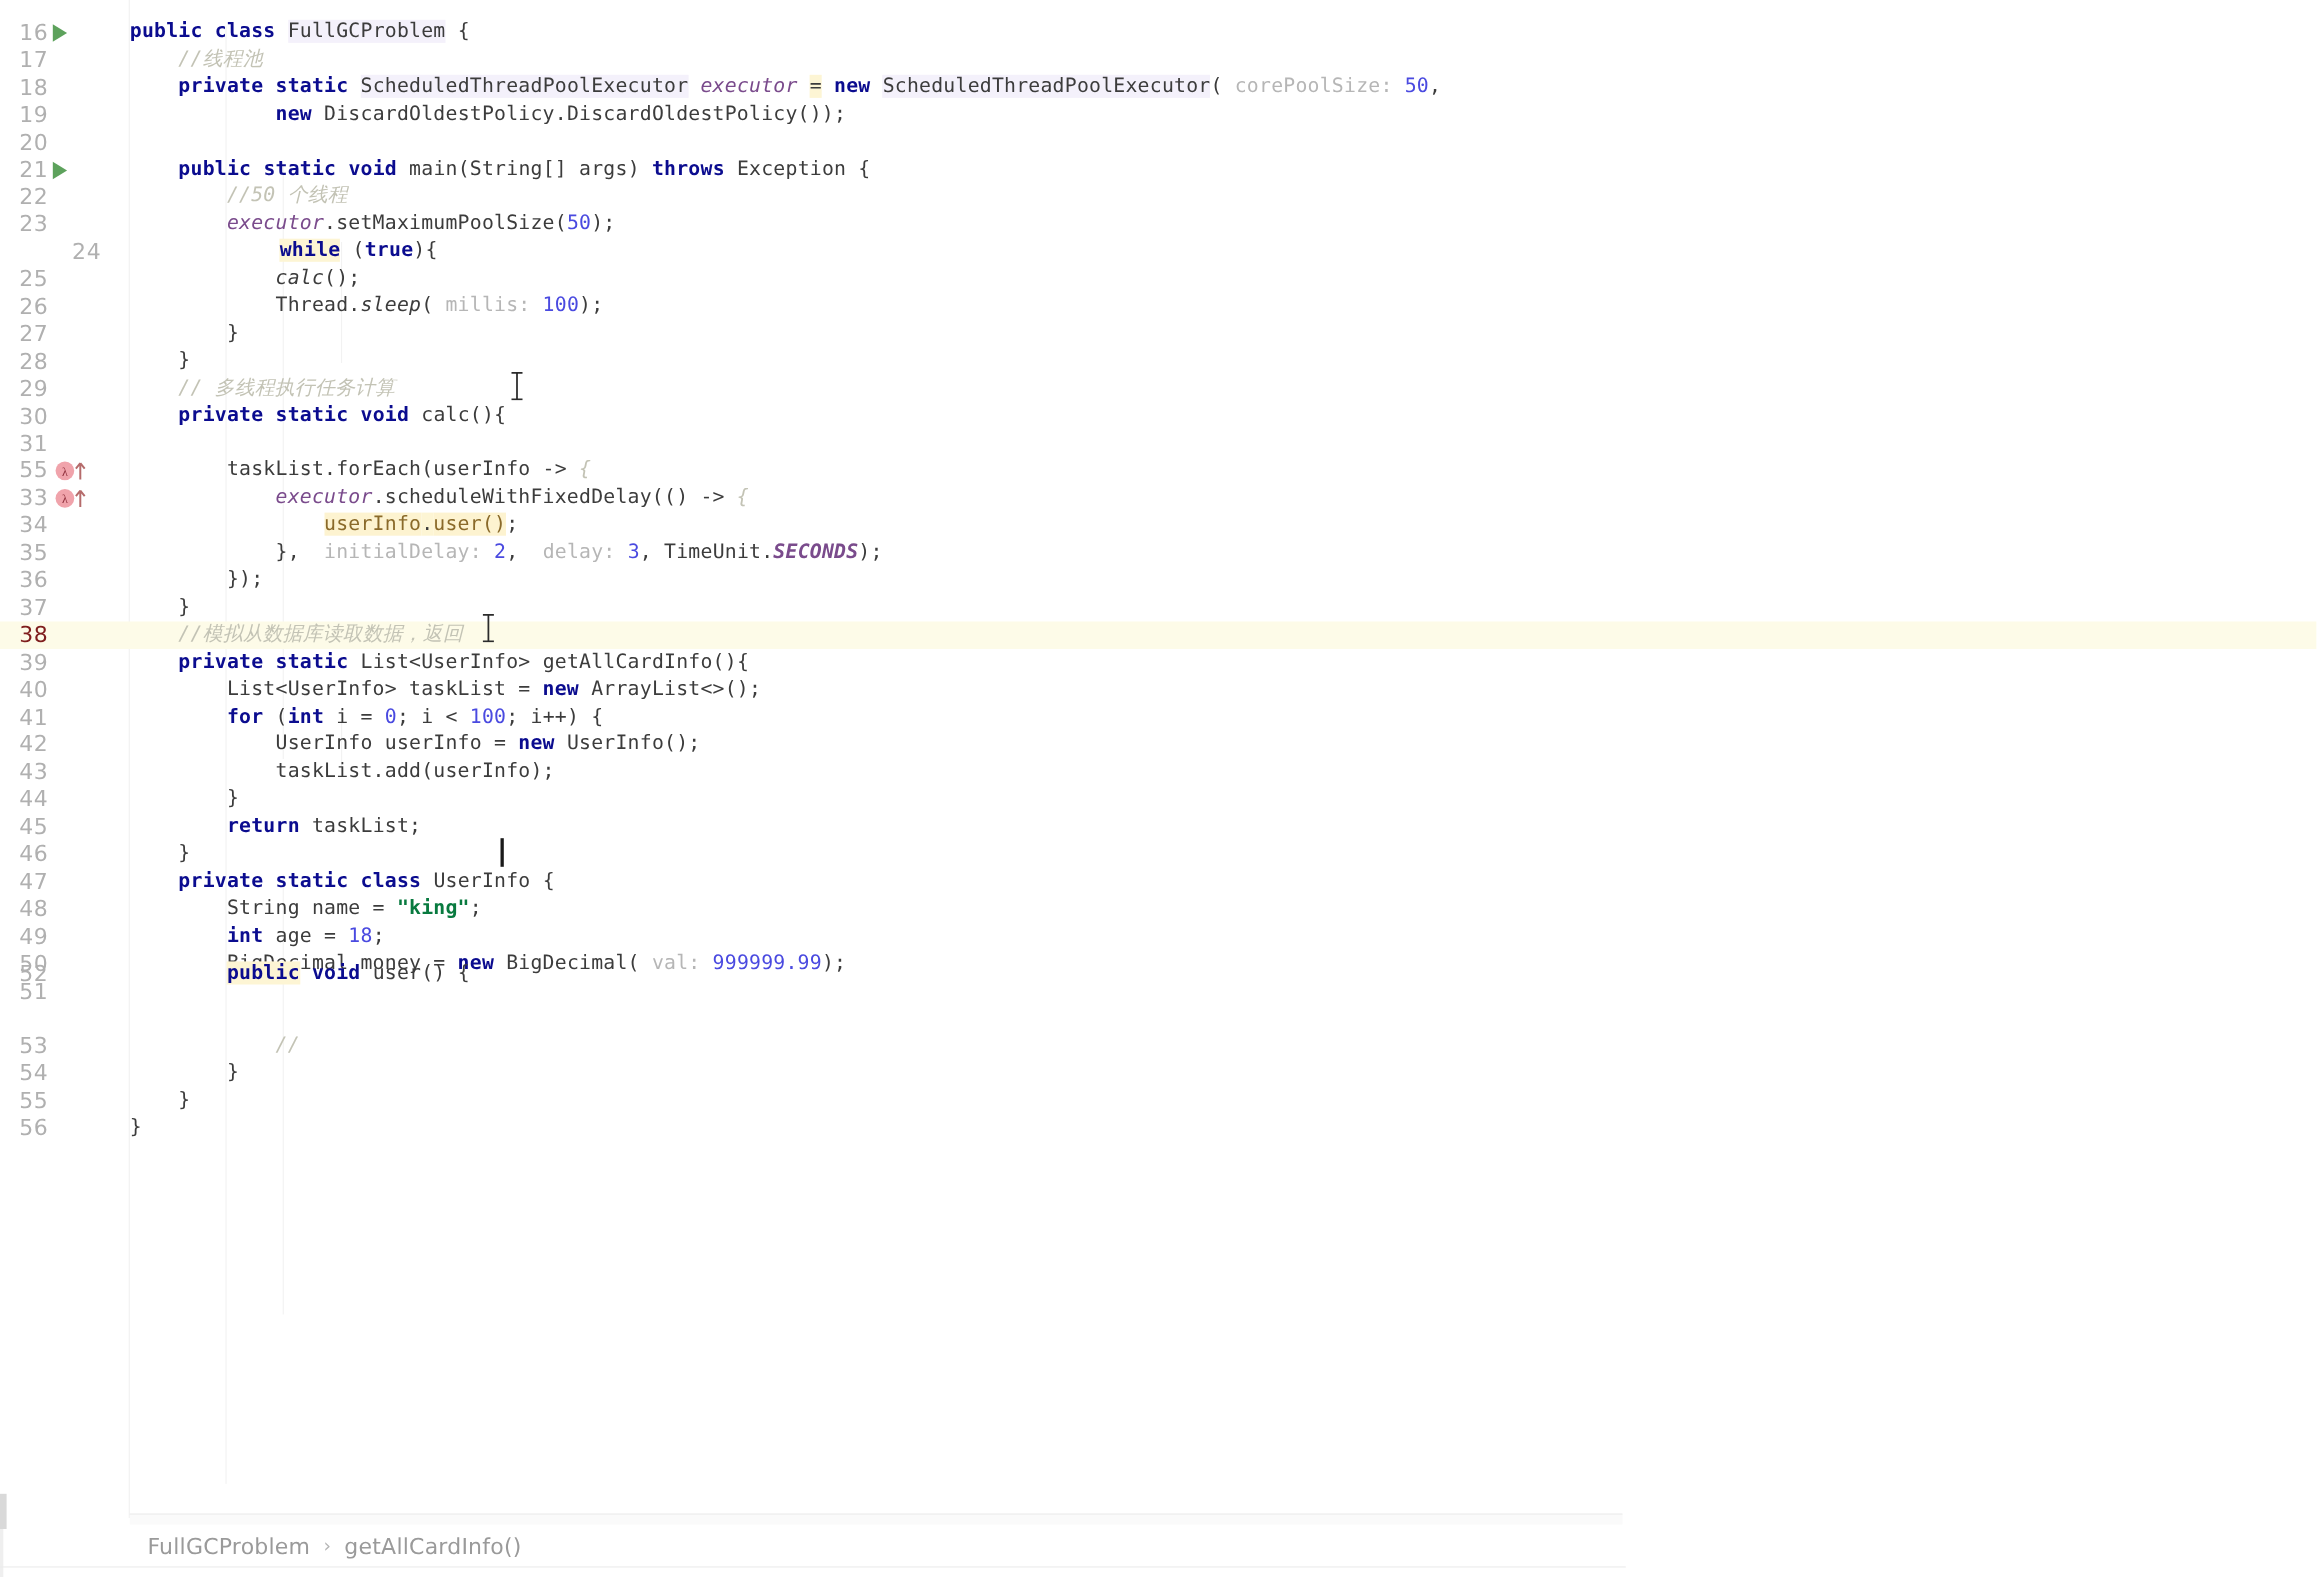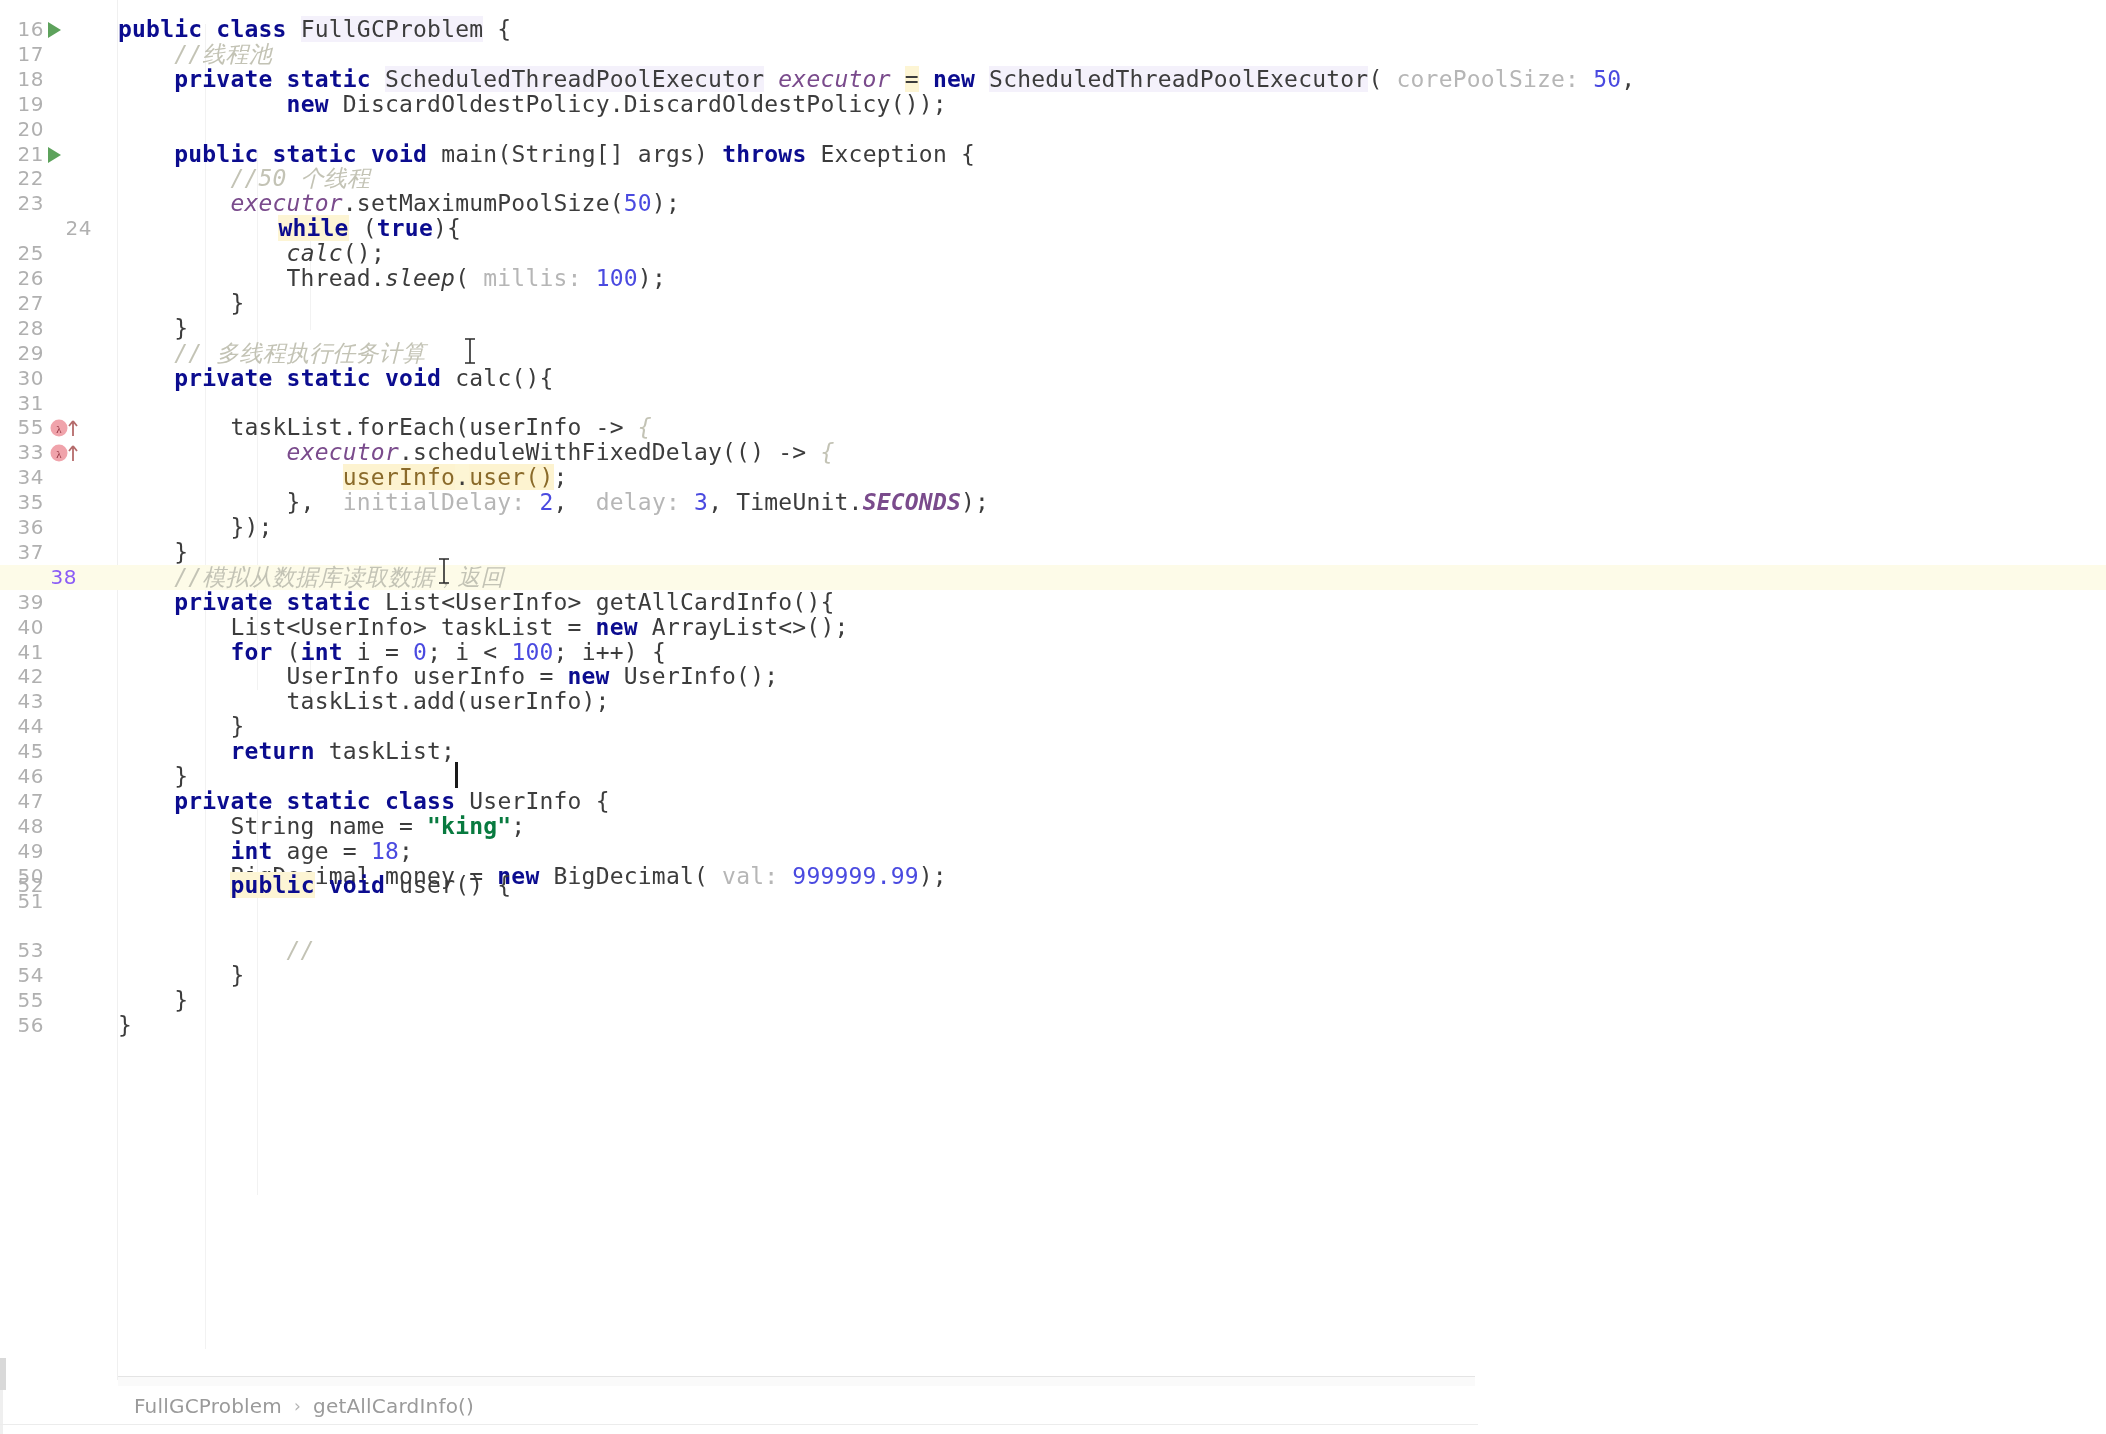--- a/index.html
+++ b/index.html
@@ -33,31 +33,31 @@
     background:#f0f0f0;
   }
 
   .lines{
     position:absolute;left:0;top:0;width:2106px;
   }
   .ln{
     position:relative;height:24.9px;line-height:24.9px;white-space:pre;
   }
   .ln.cur{background:#fdfbe8;}
-  .ln.cur .num{color:#8b5cf6;padding-left:33px;}
+  .ln.cur .num{color:#7f1d1d;}
 
   .num{
     position:absolute;left:0;width:44px;text-align:right;
     font-family:"DejaVu Sans","Liberation Sans",sans-serif;
     font-size:20px;color:#b0b0b0;letter-spacing:0.5px;
   }
   .code{
     position:absolute;left:118px;
     font-family:"DejaVu Sans Mono","Liberation Mono",monospace;
-    font-size:23px;letter-spacing:0.2px;color:#3c3c3c;
+    font-size:18px;letter-spacing:0.2px;color:#3c3c3c;
   }
 
   
   .kw{color:#0b0c8f;font-weight:bold;}
   .cls{color:#3c3c3c;}
   .fld{color:#7a4b8c;font-style:italic;}
   .mthi{color:#3c3c3c;font-style:italic;}
   .num-lit{color:#4a4ae0;}
   .str{color:#087a3f;font-weight:bold;}
   .cmt{color:#c3c3b5;font-style:italic;}

